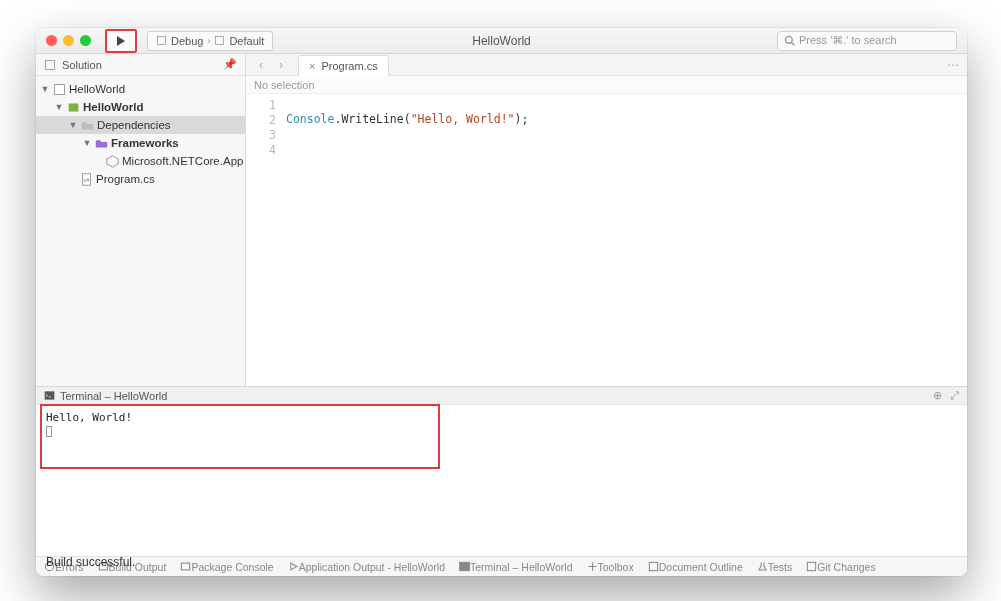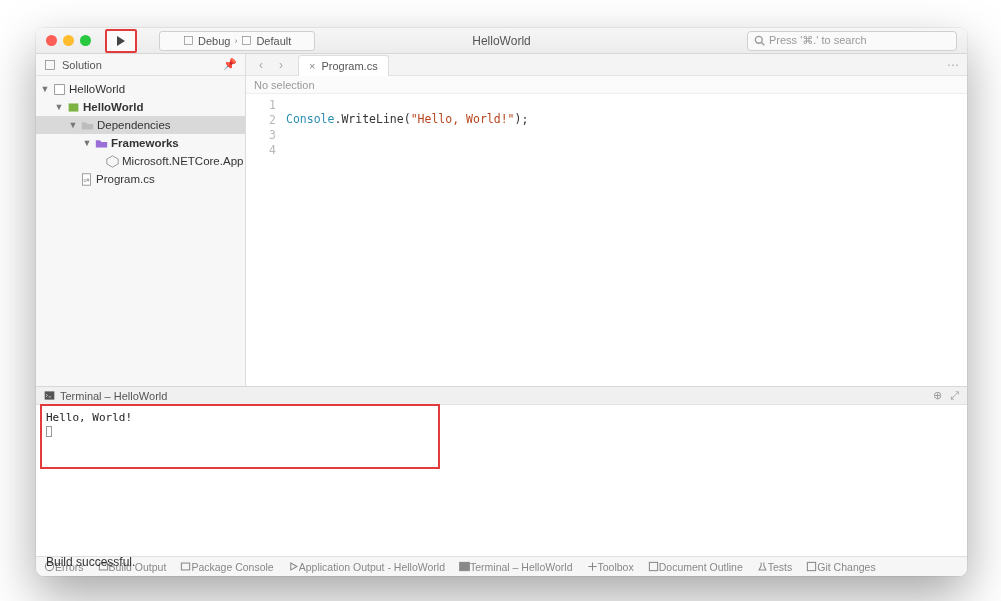--- a/index.html
+++ b/index.html
@@ -41,33 +41,33 @@
     width: 32px; height: 24px;
     border: 2px solid #e33b3b;
     border-radius: 2px;
     display:flex;align-items:center;justify-content:center;
     background:#fafafa;
   }
   .play-glyph {
     width:0;height:0;border-left:8px solid #444;border-top:5px solid transparent;border-bottom:5px solid transparent;
   }
   .config {
-    margin-left: 22px;
+    margin-left: 10px;
     display:flex;align-items:center;gap:4px;
-    padding: 2px 23px;
+    padding: 2px 8px;
     border:1px solid #d0d0d0;border-radius:3px;background:#fafafa;
     font-size:11px;color:#555;height:20px;text-align:center;
   }
   .chev { font-size:9px; color:#888; }
   .title {
     position:absolute; left:0; right:0; text-align:center; font-size:12px; color:#555;pointer-events:none;
   }
   .search {
     margin-left:auto;margin-right:10px;
-    width:210px;height:20px;border:1px solid #d0d0d0;border-radius:4px;
+    width:180px;height:20px;border:1px solid #d0d0d0;border-radius:4px;
     background:#fafafa;display:flex;align-items:center;padding:0 6px;gap:4px;
     color:#999;font-size:11px;
   }
   .search svg{width:11px;height:11px;stroke:#999;fill:none;stroke-width:2;}
   
   .main-row { flex:1; display:flex; min-height:0; }
   .sidebar {
     width:210px; border-right:1px solid #dcdcdc; background:#f7f7f7;
     display:flex;flex-direction:column;
   }

